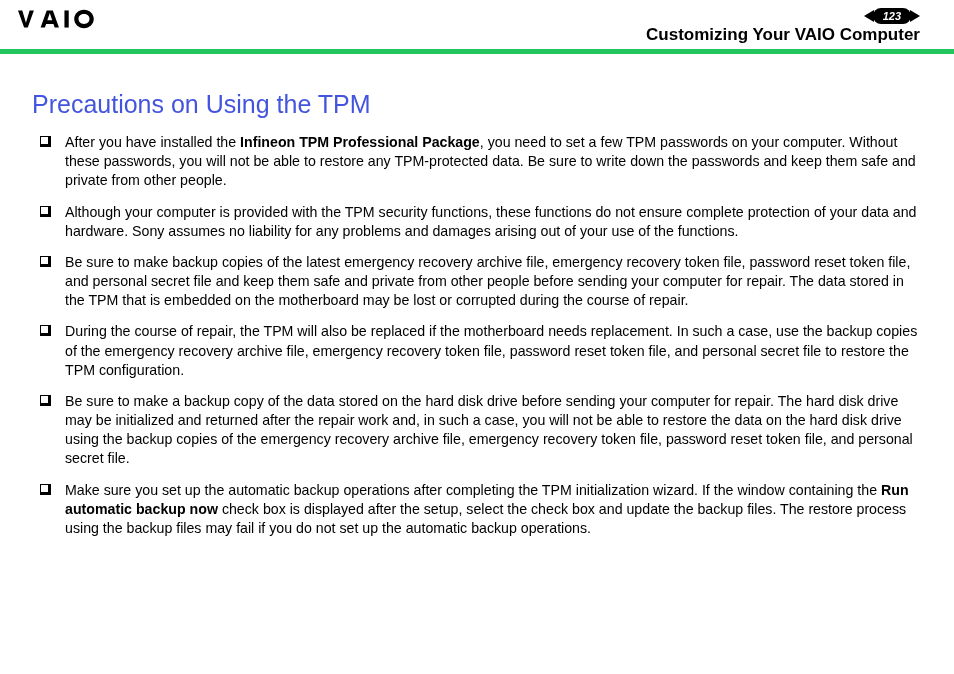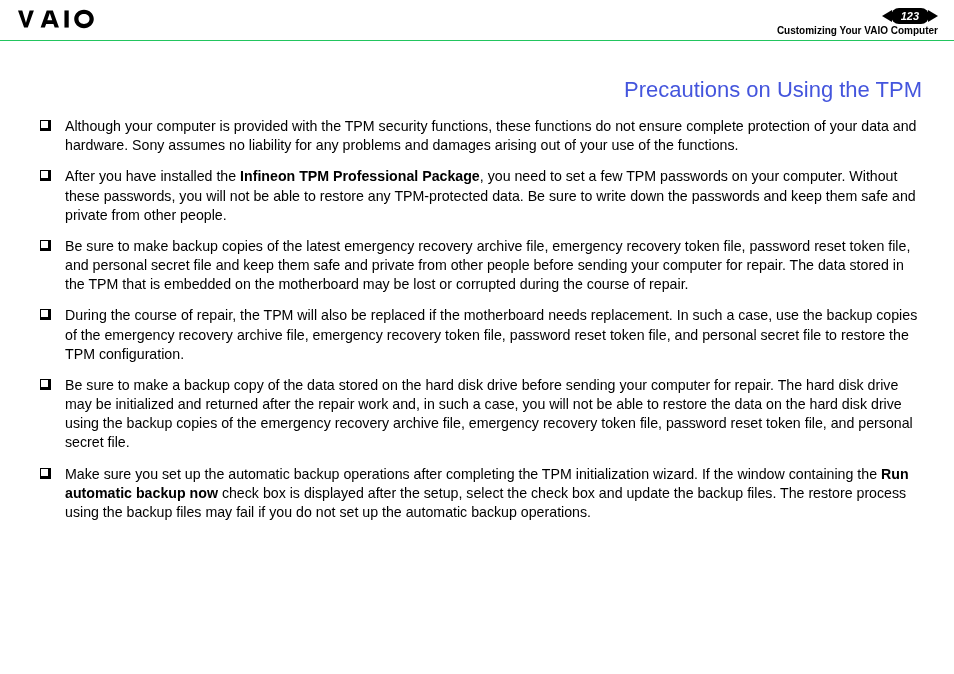--- a/index.html
+++ b/index.html
@@ -9,22 +9,22 @@
     background: #ffffff;
     font-family: Arial, Helvetica, sans-serif;
     color: #000;
     position: relative;
     overflow: hidden;
   }
   .header {
     display: flex;
     justify-content: space-between;
     align-items: flex-start;
-    padding: 8px 16px 4px 18px;
-    border-bottom: 1px solid #22c55e;
+    padding: 8px 34px 4px 18px;
+    border-bottom: 5px solid #22c55e;
   }
   .logo {
     height: 22px;
     display: flex;
     align-items: center;
   }
   .logo svg { height: 20px; }
   .header-right {
     text-align: right;
     font-size: 12px;
@@ -46,30 +46,29 @@
     font-size: 11px;
     line-height: 14px;
   }
   .nav-tri {
     width: 0; height: 0;
     border-top: 6px solid transparent;
     border-bottom: 6px solid transparent;
   }
   .nav-left { border-right: 10px solid #000; margin-right: -1px; }
   .nav-right { border-left: 10px solid #000; margin-left: -1px; }
-  .section-label { font-weight: bold; font-size: 10px; }
+  .section-label { font-weight: bold; font-size: 17px; }
   .content {
     padding: 36px 32px 0 32px;
   }
   .title {
     color: #4455dd;
-    font-size: 22px;
+    font-size: 25px;
     font-weight: normal;
     margin-bottom: 14px;
-    text-align: right;
   }
   ul.precautions {
     list-style: none;
     padding-left: 8px;
   }
   ul.precautions li {
     display: flex;
     align-items: flex-start;
     font-size: 14.2px;
     line-height: 1.35;
@@ -108,25 +107,25 @@
     </div>
     <div class="section-label">Customizing Your VAIO Computer</div>
   </div>
 </div>
 
 <div class="content">
   <h1 class="title">Precautions on Using the TPM</h1>
   <ul class="precautions">
       <li>
         <span class="bullet"></span>
-        <span class="li-text">Although your computer is provided with the TPM security functions, these functions do not ensure complete protection of your data and hardware. Sony assumes no liability for any problems and damages arising out of your use of the functions.</span>
+        <span class="li-text">After you have installed the <span class="bold">Infineon TPM Professional Package</span>, you need to set a few TPM passwords on your computer. Without these passwords, you will not be able to restore any TPM-protected data. Be sure to write down the passwords and keep them safe and private from other people.</span>
       </li>
       <li>
         <span class="bullet"></span>
-        <span class="li-text">After you have installed the <span class="bold">Infineon TPM Professional Package</span>, you need to set a few TPM passwords on your computer. Without these passwords, you will not be able to restore any TPM-protected data. Be sure to write down the passwords and keep them safe and private from other people.</span>
+        <span class="li-text">Although your computer is provided with the TPM security functions, these functions do not ensure complete protection of your data and hardware. Sony assumes no liability for any problems and damages arising out of your use of the functions.</span>
       </li>
       <li>
         <span class="bullet"></span>
         <span class="li-text">Be sure to make backup copies of the latest emergency recovery archive file, emergency recovery token file, password reset token file, and personal secret file and keep them safe and private from other people before sending your computer for repair. The data stored in the TPM that is embedded on the motherboard may be lost or corrupted during the course of repair.</span>
       </li>
       <li>
         <span class="bullet"></span>
         <span class="li-text">During the course of repair, the TPM will also be replaced if the motherboard needs replacement. In such a case, use the backup copies of the emergency recovery archive file, emergency recovery token file, password reset token file, and personal secret file to restore the TPM configuration.</span>
       </li>
       <li>

